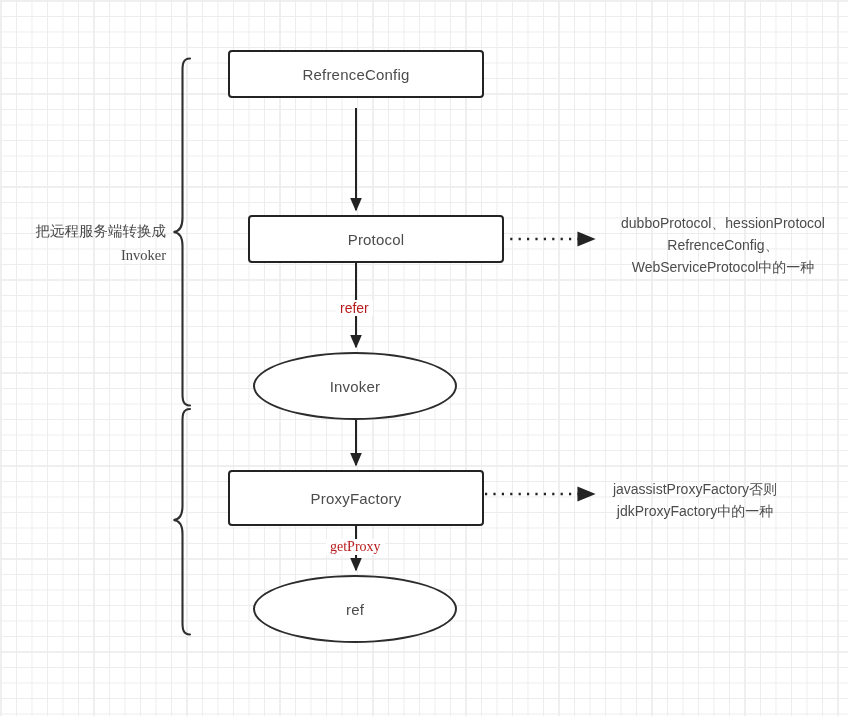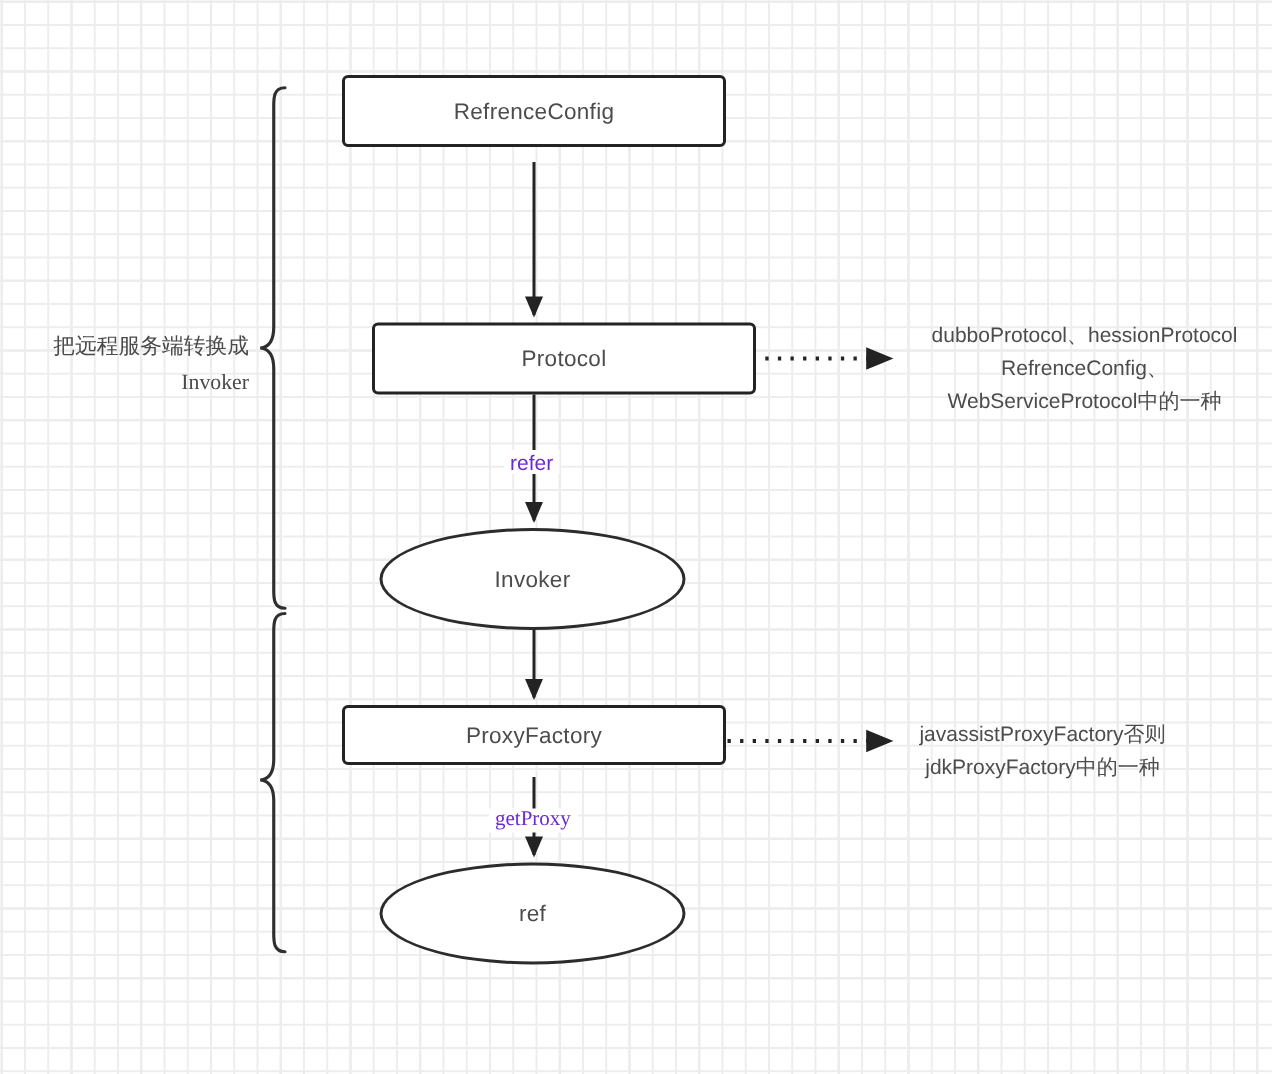--- a/index.html
+++ b/index.html
@@ -50,21 +50,21 @@
   .node.rect {
     border-radius: 4px;
   }
   .node.ellipse {
     border-radius: 50%;
     border-width: 2px;
     border-color: #2c2c2c;
   }
   .edge-label {
     position: absolute;
-    color: #6d28d9;
+    color: #b91c1c;
     font-size: 14px;
     background: transparent;
     white-space: nowrap;
   }
   .side-note {
     position: absolute;
     color: #4c4c4c;
     font-size: 14px;
     line-height: 22px;
     text-align: center;
@@ -127,21 +127,21 @@
   </div>
 
   <div class="node rect" style="left:228px; top:215px; width:256px; height:48px;margin-left:20px;">
     <span>Protocol</span>
   </div>
 
   <div class="node ellipse" style="left:253px; top:352px; width:204px; height:68px;">
     <span>Invoker</span>
   </div>
 
-  <div class="node rect" style="left:228px; top:470px; width:256px; height:40px;">
+  <div class="node rect" style="left:228px; top:470px; width:256px; height:56px;">
     <span>ProxyFactory</span>
   </div>
 
   <div class="node ellipse" style="left:253px; top:575px; width:204px; height:68px;">
     <span>ref</span>
   </div>
 
   <div class="edge-label" style="left:336px; top:300px; background:#ffffff; padding:0 4px;">refer</div>
 
   <div class="edge-label" style="left:326px; top:539px; background:#ffffff; padding:0 4px;font-family:Liberation Serif, serif;">getProxy</div>

